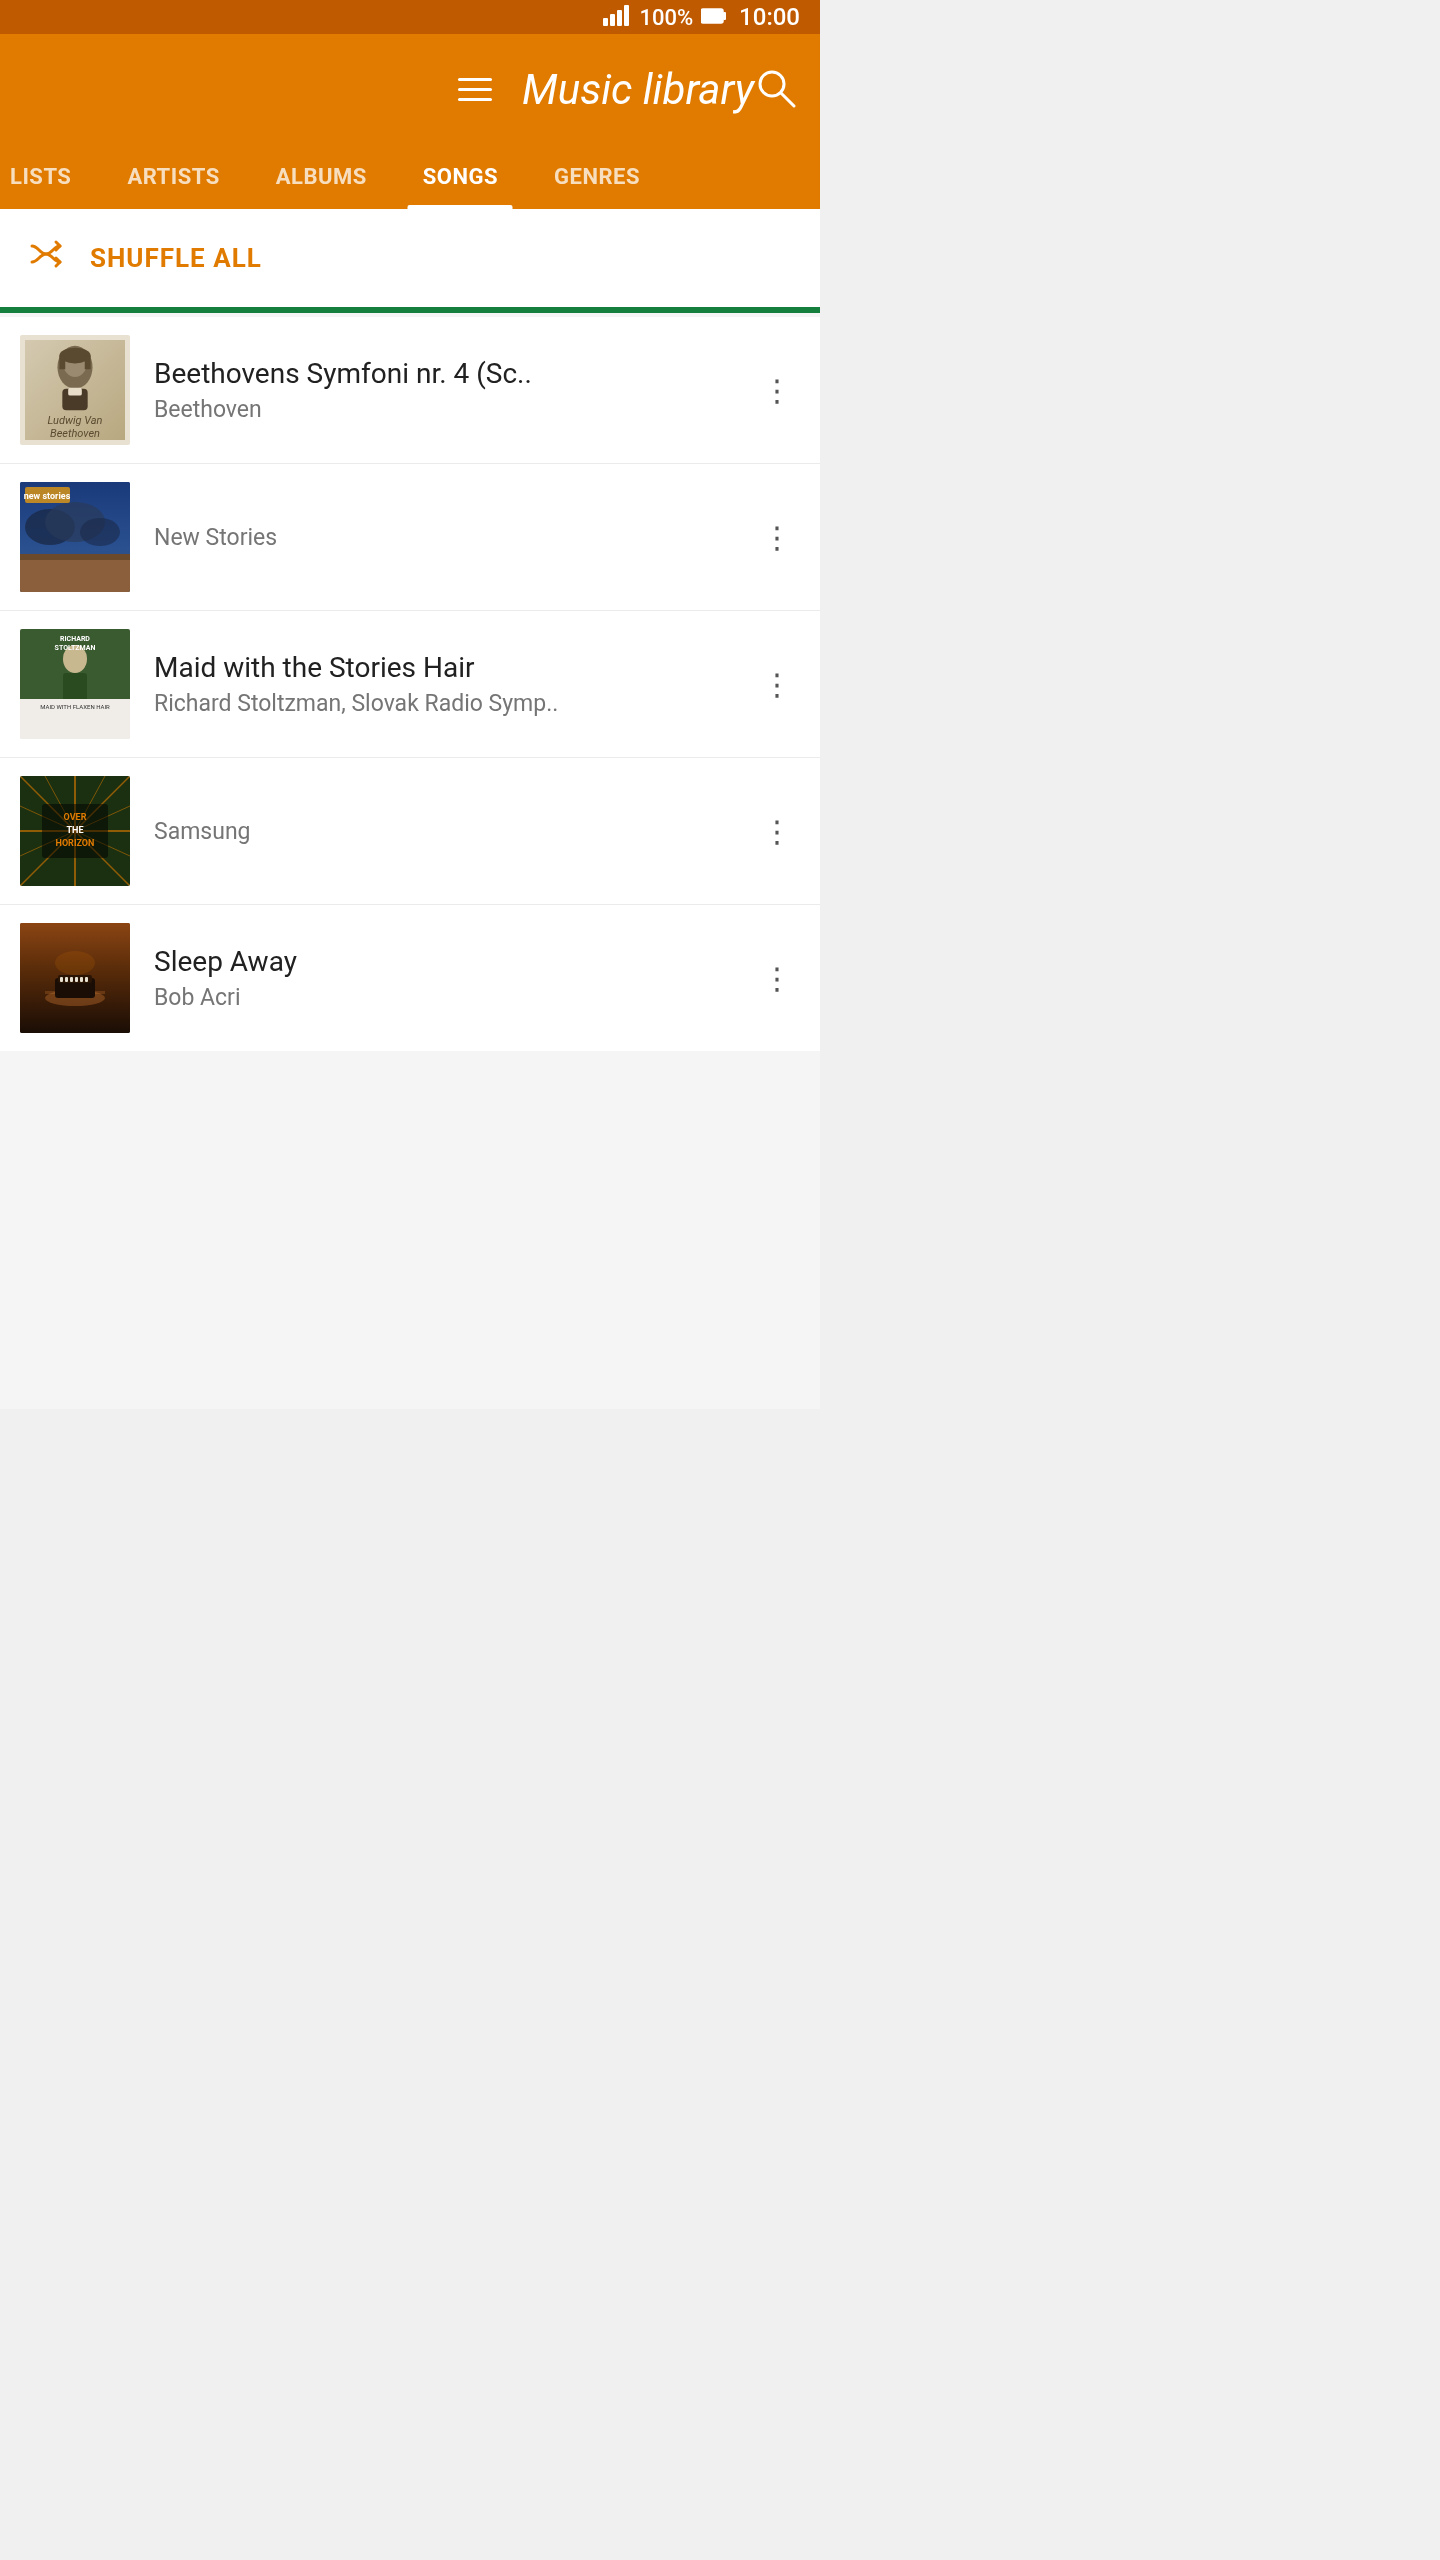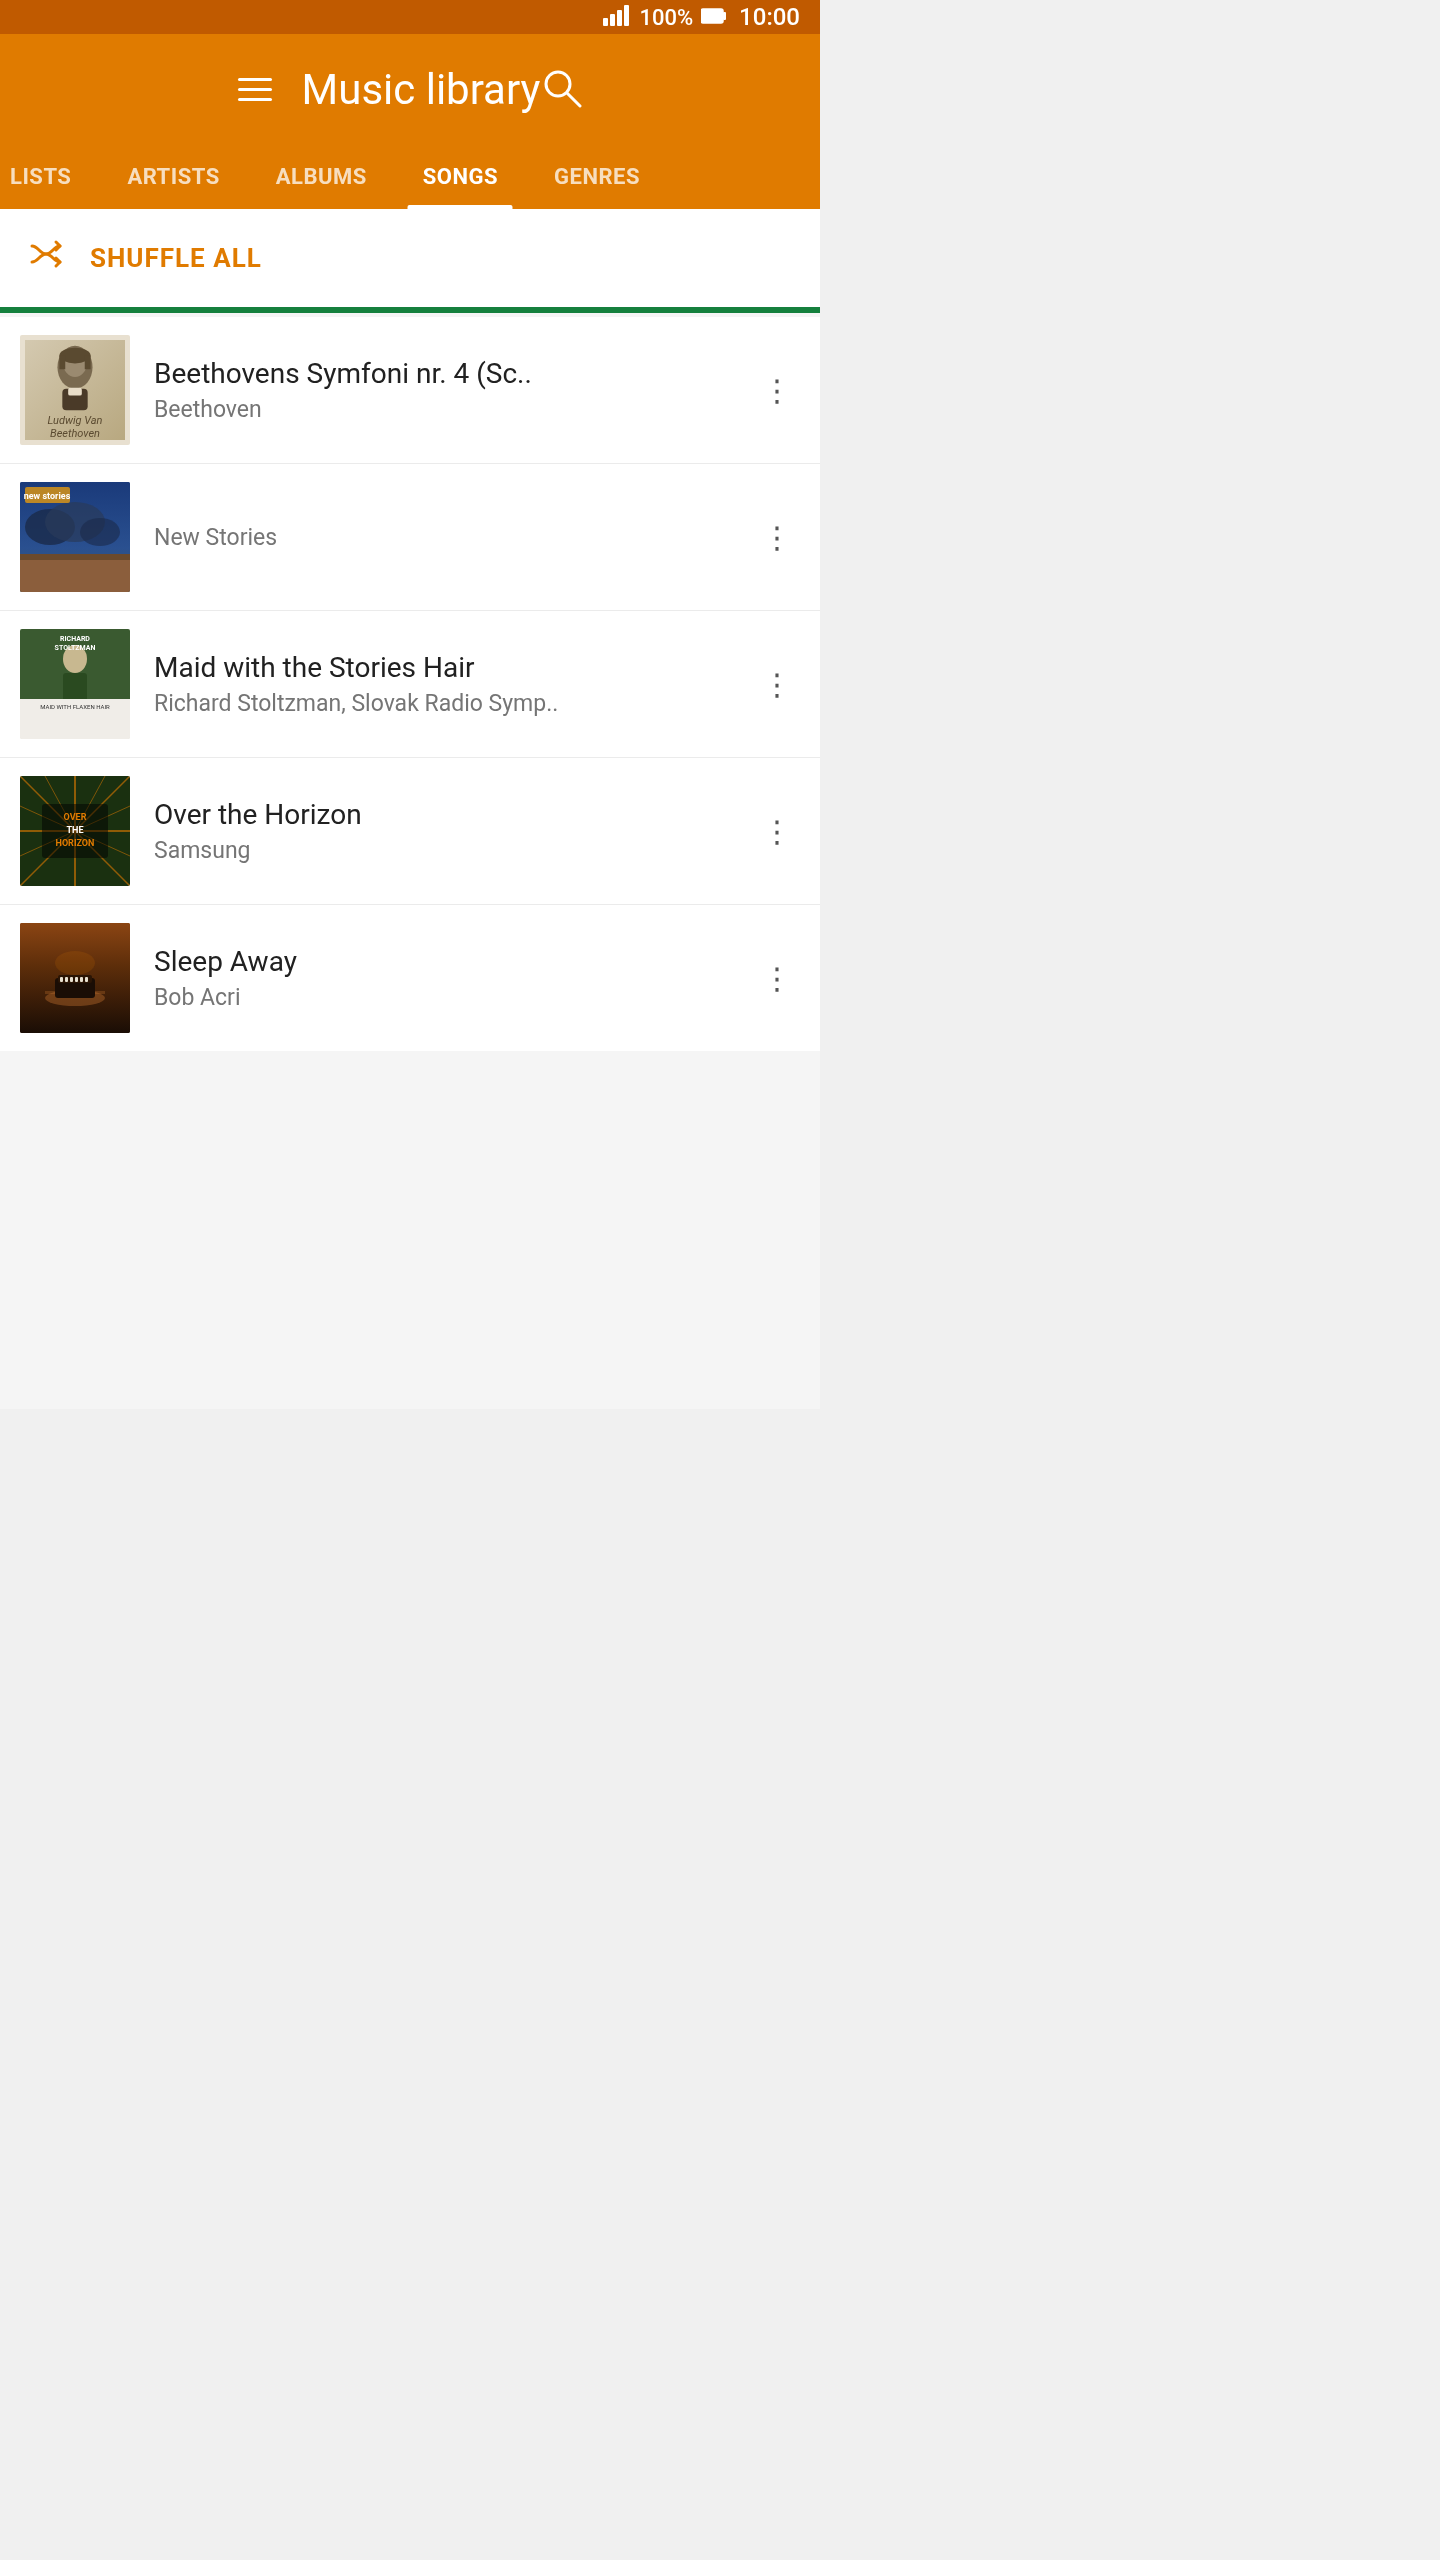--- a/index.html
+++ b/index.html
@@ -32,21 +32,22 @@
       font-weight: 500;
     }
 
     
     .app-bar {
       background: #e07b00;
       height: 110px;
       display: flex;
       align-items: center;
       padding: 0 24px;
-      justify-content: center;
+      justify-content: flex-end;
+      font-style: italic;
     }
     .app-bar-left {
       display: flex;
       align-items: center;
       gap: 30px;
     }
     .hamburger-icon {
       color: white;
       font-size: 36px;
       cursor: pointer;
@@ -380,21 +381,20 @@
           <line x1="55" y1="55" x2="110" y2="80" stroke="#e07b00" stroke-width="1" opacity="0.5"></line>
           <line x1="55" y1="55" x2="0" y2="80" stroke="#e07b00" stroke-width="1" opacity="0.5"></line>
 
           <rect x="22" y="28" width="66" height="54" rx="3" fill="rgba(0,0,0,0.5)"></rect>
           <text x="55" y="44" font-size="9" fill="#e07b00" text-anchor="middle" font-weight="bold">OVER</text>
           <text x="55" y="57" font-size="9" fill="white" text-anchor="middle" font-weight="bold">THE</text>
           <text x="55" y="70" font-size="9" fill="#e07b00" text-anchor="middle" font-weight="bold">HORIZON</text>
         </svg>
       </div>
       <div class="song-info">
-        <div class="song-title">Over the Horizon</div>
         <div class="song-artist">Samsung</div>
       </div>
       <div class="more-icon">⋮</div>
     </div>
 
     <div class="song-item">
       <div class="album-art art-sleep">
         <svg width="110" height="110" viewBox="0 0 110 110">
           <defs>
             <linearGradient id="sleepGrad" x1="0" y1="0" x2="0" y2="1">

